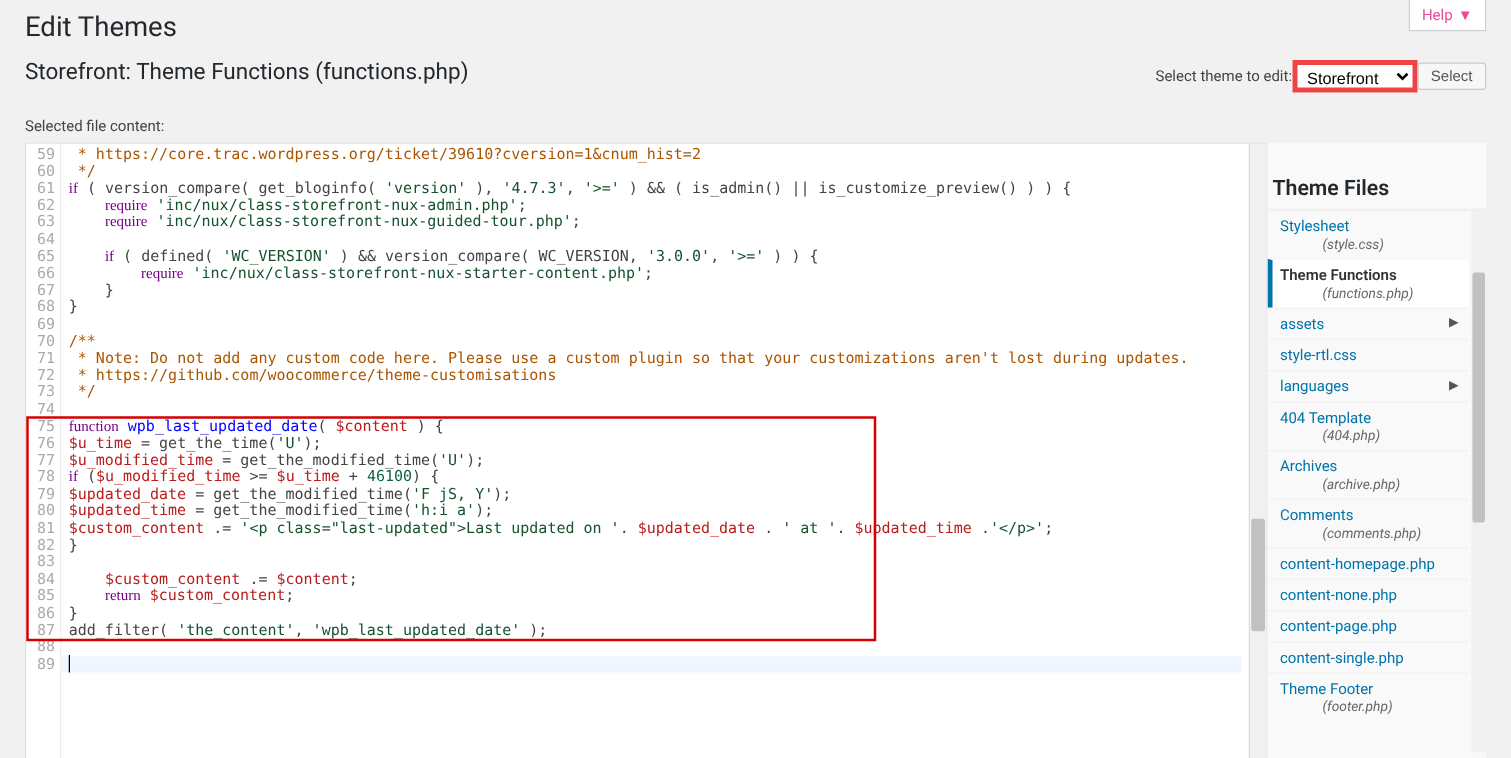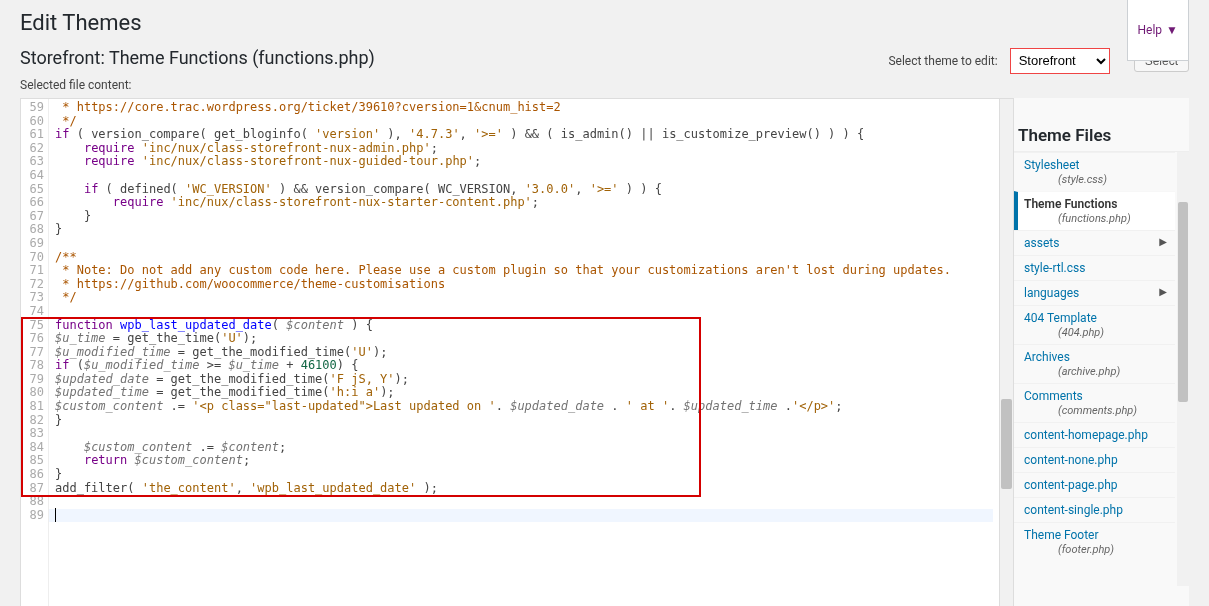--- a/index.html
+++ b/index.html
@@ -16,23 +16,23 @@
     position: relative;
     height: 0;
   }
   .help-tab {
     position: absolute;
     right: 0;
     top: 0;
     background: #fff;
     border: 1px solid #ccd0d4;
     border-top: none;
-    padding: 23px 10px;
-    font-size: 12px;
-    color: #701a75;
+    padding: 5px 10px;
+    font-size: 12px;
+    color: #ec4899;
     cursor: pointer;
     display: flex;
     align-items: center;
     gap: 4px;
   }
   h1.page-title {
     font-size: 22px;
     font-weight: 400;
     color: #23282d;
     margin: 10px 0 12px 0;
@@ -44,39 +44,38 @@
     color: #23282d;
   }
   .theme-select-row {
     display: flex;
     justify-content: space-between;
     align-items: center;
   }
   .theme-select-row .right {
     display: flex;
     align-items: center;
-    gap: 12px;
+    gap: 0;
   }
   select {
     padding: 2px 4px;
     font-size: 13px;
-    border: 1px solid #ef4444;
+    border: 4px solid #ef4444;
     background: #fff;
     min-width: 100px;
     height: 26px;
   }
   .btn {
     background: #f7f7f7;
     border: 1px solid #ccc;
     padding: 3px 10px;
     font-size: 12px;
     color: #555;
     cursor: pointer;
     border-radius: 3px;
-    margin-left: 12px;
   }
   .btn-primary {
     background: #0071a1;
     border: 1px solid #0071a1;
     color: #fff;
     padding: 6px 12px;
     font-size: 13px;
   }
   .label-sm {
     font-size: 12px;
@@ -151,24 +150,24 @@
     left: 2px;
     width: 700px;
     background: #c1c1c1;
     border-radius: 2px;
   }
   .highlight-box {
     position: absolute;
     border: 2px solid #d40000;
     pointer-events: none;
   }
-  .tok-str { color: #a16207; }
-  .tok-kw { color: #708; }
+  .tok-str { color: #14532d; }
+  .tok-kw { color: #708; font-family: Liberation Serif, serif; }
   .tok-def { color: #00f; }
-  .tok-var { color: #737373; font-style: italic; }
+  .tok-var { color: #b91c1c; }
   .tok-com { color: #a50; }
   .tok-num { color: #164; }
   .cursor-line {
     background: #f0f6ff;
     display: block;
     margin-left: -6px;
     padding-left: 6px;
   }
   .cursor {
     border-left: 1px solid #000;
@@ -258,21 +257,21 @@
   </h2>
   <div class="right">
     <span class="label-sm">Select theme to edit:</span>
     <select>
       <option>Storefront</option>
     </select>
     <button class="btn">Select</button>
   </div>
 </div>
 
-<div class="label-sm" style="margin-top:4px">Selected file content:</div>
+<div class="label-sm" style="margin-top:20px">Selected file content:</div>
 
 <div class="main">
   <div class="editor-col">
     <div class="code-wrap">
       <div class="gutter" id="gutter">59
 60
 61
 62
 63
 64

